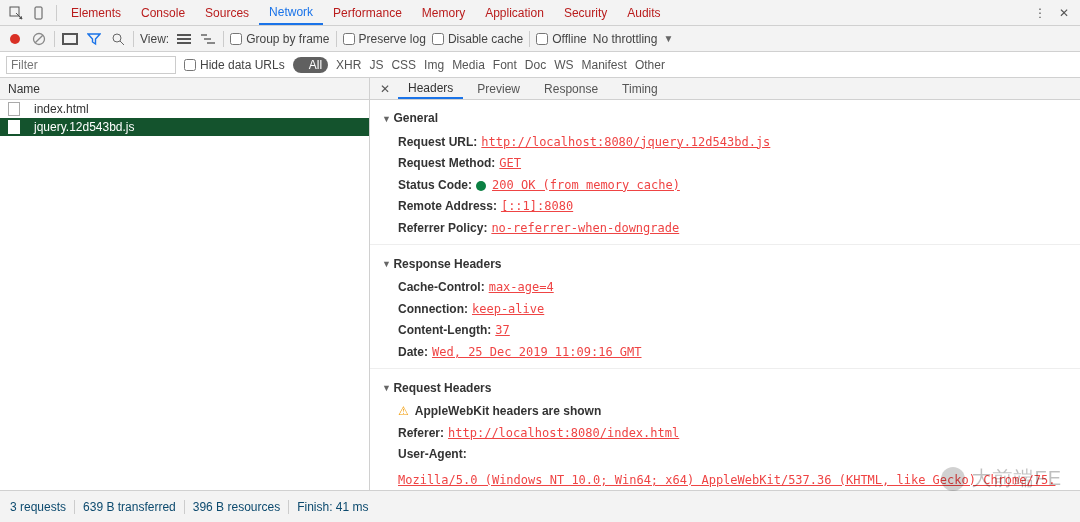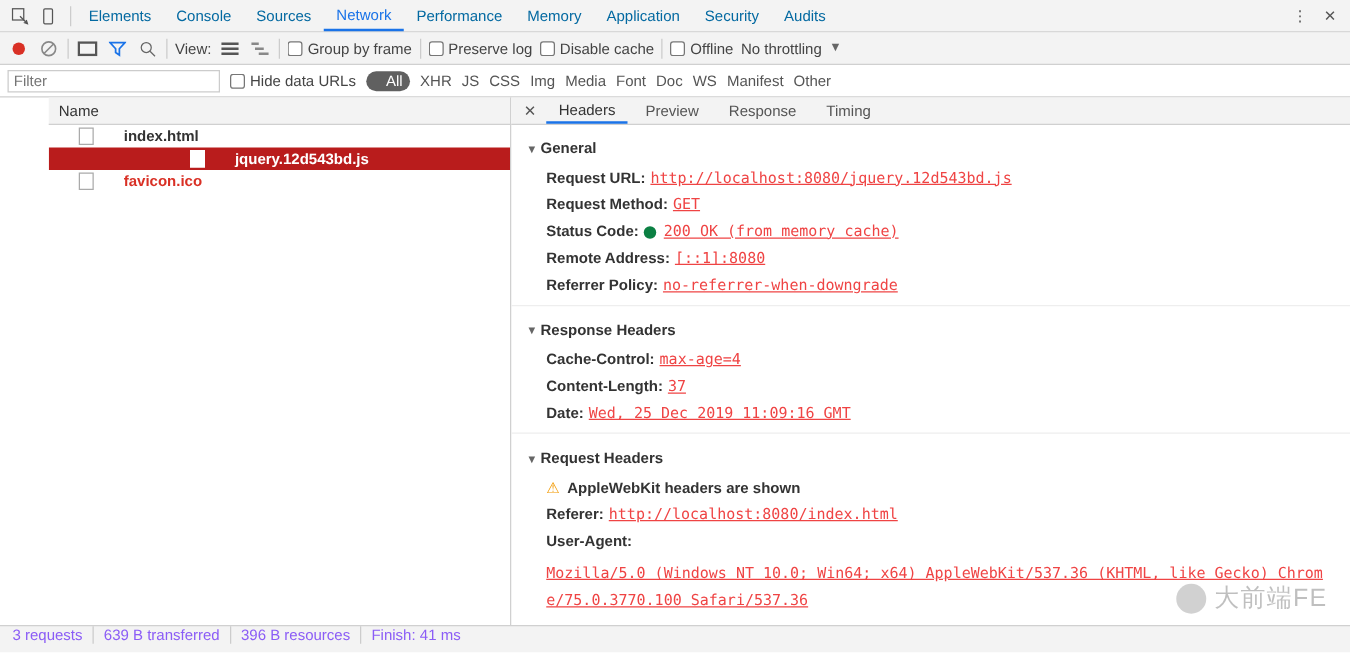--- a/index.html
+++ b/index.html
@@ -3,21 +3,21 @@
 <meta charset="utf-8">
 <style>
   * { box-sizing: border-box; margin: 0; padding: 0; }
   html, body { width: 1080px; height: 522px; font-family: "Segoe UI", Arial, sans-serif; font-size: 12px; color: #333; background: #fff; overflow: hidden; }
   .root { display: flex; flex-direction: column; height: 100%; }
 
   
   .tabs { display: flex; align-items: center; height: 26px; border-bottom: 1px solid #d0d0d0; background: #f3f3f3; padding: 0 4px; }
   .tab-icon { width: 24px; height: 100%; display: flex; align-items: center; justify-content: center; color: #555; }
   .tabs .sep { width: 1px; height: 16px; background: #ccc; margin: 0 4px; }
-  .main-tab { padding: 0 10px; height: 100%; display: flex; align-items: center; color: #0369a1; cursor: pointer; }
+  .main-tab { padding: 0 10px; height: 100%; display: flex; align-items: center; color: #b91c1c; cursor: pointer; }
   .main-tab.active { color: #1a73e8; border-bottom: 2px solid #1a73e8; }
   .tabs .spacer { flex: 1; }
 
   
   .toolbar { display: flex; align-items: center; height: 26px; border-bottom: 1px solid #d0d0d0; background: #f3f3f3; padding: 0 6px; gap: 6px; }
   .tool-btn { width: 18px; height: 18px; display: flex; align-items: center; justify-content: center; color: #555; }
   .tb-sep { width: 1px; height: 16px; background: #ccc; }
   .record { color: #d93025; }
   .funnel-on { color: #1a73e8; }
   .tb-label { color: #444; }
@@ -26,27 +26,27 @@
   .caret { color: #666; font-size: 10px; }
 
   
   .filter-row { display: flex; align-items: center; height: 26px; border-bottom: 1px solid #d0d0d0; background: #fff; padding: 0 6px; gap: 8px; }
   .filter-input { flex: 0 0 170px; height: 18px; padding: 0 4px; border: 1px solid #ccc; font-size: 12px; color: #888; }
   .type-pill { padding: 1px 6px; border-radius: 8px; cursor: pointer; }
   .type-pill.all { background: #606060; color: #fff; padding-left: 16px; }
   .type-lbl { color: #555; cursor: pointer; }
 
   
-  .panes { display: flex; flex: 1; min-height: 0; margin-left: 39px; }
+  .panes { display: flex; flex: 1; min-height: 0; }
   .sidebar { width: 370px; border-right: 1px solid #d0d0d0; display: flex; flex-direction: column; }
   .col-head { height: 22px; display: flex; align-items: center; padding: 0 8px; background: #f3f3f3; border-bottom: 1px solid #d0d0d0; font-weight: 400; color: #333; }
   .rows { flex: 1; overflow: auto; }
-  .req-row { display: flex; align-items: center; height: 18px; padding: 0 24px; gap: 24px; cursor: pointer; font-weight: bold; }
+  .req-row { display: flex; align-items: center; height: 18px; padding: 0 8px; gap: 14px; cursor: pointer; }
   .req-row .doc-icon { width: 12px; height: 14px; border: 1px solid #aaa; background: #fff; }
-  .req-row.selected { background: #b91c1c; color: #fff; justify-content: center; }
+  .req-row.selected { background: #14532d; color: #fff; }
   .req-row.selected .doc-icon { border-color: #fff; }
   .req-row.red { color: #d93025; }
 
   
   .details { flex: 1; display: flex; flex-direction: column; min-width: 0; }
   .dtabs { display: flex; align-items: center; height: 22px; border-bottom: 1px solid #d0d0d0; background: #f3f3f3; padding: 0 6px; gap: 4px; }
   .close-x { width: 18px; text-align: center; cursor: pointer; color: #555; }
   .dtab { padding: 0 10px; height: 100%; display: flex; align-items: center; color: #555; cursor: pointer; }
   .dtab.active { color: #333; border-bottom: 2px solid #1a73e8; }
 
@@ -56,21 +56,21 @@
   .kv { padding: 0 12px 0 28px; display: flex; flex-wrap: wrap; gap: 4px; }
   .kv .k { font-weight: bold; color: #333; }
   .kv .v { font-family: "Consolas", monospace; color: #ef4444; word-break: break-all; text-decoration: underline; }
   .kv .green-dot { width: 10px; height: 10px; border-radius: 50%; background: #0b8043; display: inline-block; align-self: center; margin-right: 2px; }
   .sect-gap { height: 6px; border-top: 1px solid #eee; margin: 4px 0 2px; }
   .prov { padding: 0 12px 0 28px; display: flex; gap: 6px; align-items: center; }
   .prov .warn { color: #f29900; }
   .prov .txt { font-weight: bold; }
 
   
-  .status { height: 22px; display: flex; padding: 0 10px; gap: 8px; border-top: 1px solid #d0d0d0; background: #f3f3f3; color: #8b5cf6; }
+  .status { height: 32px; display: flex; align-items: center; padding: 0 10px; gap: 8px; border-top: 1px solid #d0d0d0; background: #f3f3f3; color: #0c4a6e; }
   .status .sbar-sep { width: 1px; height: 14px; background: #ccc; }
 
   .watermark { position: absolute; right: 18px; bottom: 30px; font-size: 20px; color: rgba(0,0,0,0.25); letter-spacing: 1px; pointer-events: none; display: flex; align-items: center; gap: 6px; }
   .watermark .wx { width: 24px; height: 24px; border-radius: 50%; background: rgba(0,0,0,0.18); }
 
   svg { display: block; }
 </style>
 </head>
 <body>
 
@@ -196,24 +196,20 @@
       <div class="col-head">Name</div>
       <div class="rows">
         <div class="req-row">
           <span class="doc-icon"></span>
           <span>index.html</span>
         </div>
         <div class="req-row selected">
           <span class="doc-icon"></span>
           <span>jquery.12d543bd.js</span>
         </div>
-        <div class="req-row red">
-          <span class="doc-icon"></span>
-          <span>favicon.ico</span>
-        </div>
       </div>
     </div>
 
     <div class="details">
       <div class="dtabs">
         <div class="close-x">✕</div>
         <div class="dtab active">Headers</div>
         <div class="dtab">Preview</div>
         <div class="dtab">Response</div>
         <div class="dtab">Timing</div>
@@ -243,20 +239,24 @@
             <span class="v">no-referrer-when-downgrade</span>
           </div>
 
         <div class="sect-gap"></div>
         <div class="sect-title">Response Headers</div>
         <div class="kv">
             <span class="k">Cache-Control:</span>
             <span class="v">max-age=4</span>
           </div>
         <div class="kv">
+            <span class="k">Connection:</span>
+            <span class="v">keep-alive</span>
+          </div>
+        <div class="kv">
             <span class="k">Content-Length:</span>
             <span class="v">37</span>
           </div>
         <div class="kv">
             <span class="k">Date:</span>
             <span class="v">Wed, 25 Dec 2019 11:09:16 GMT</span>
           </div>
 
         <div class="sect-gap"></div>
         <div class="sect-title">Request Headers</div>

